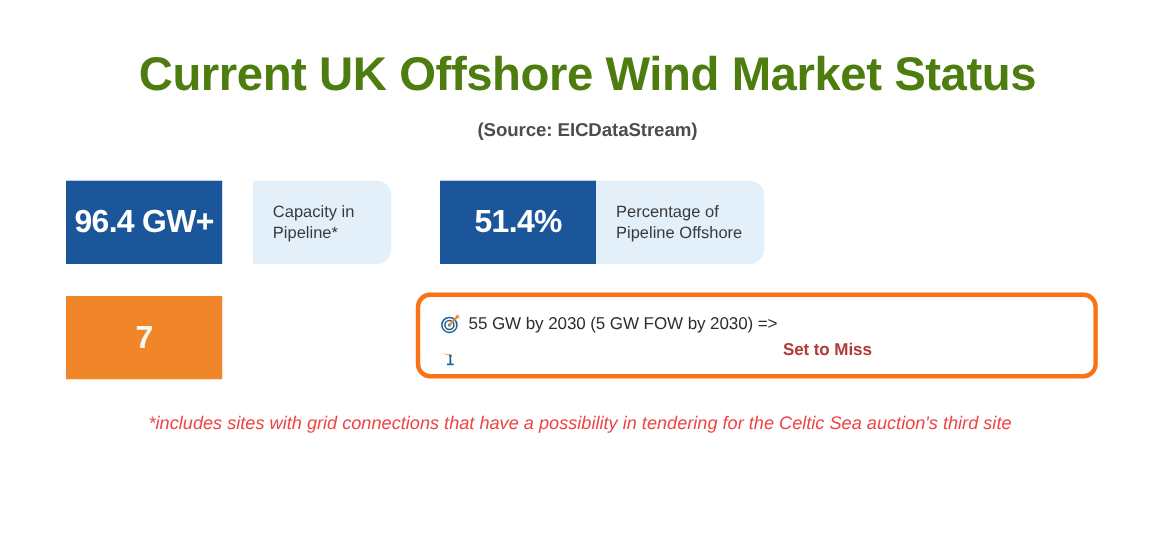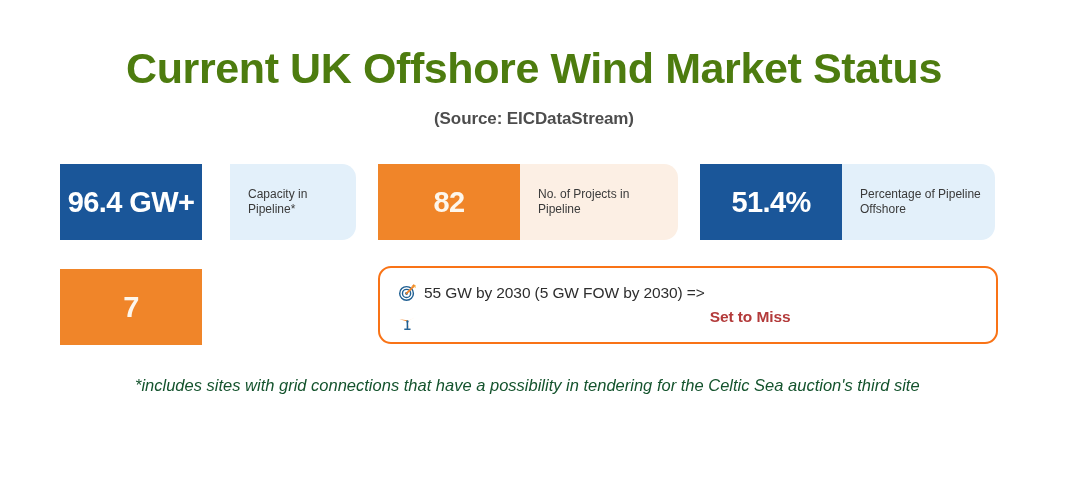--- a/index.html
+++ b/index.html
@@ -71,21 +71,21 @@
     letter-spacing: -0.6px;
   }
   .stat-value-block.blue   { background: #1a5699; }
   .stat-value-block.orange { background: #f08529; color: #fdf6ec; }
 
   .stat-label-panel {
     flex: 1 1 auto;
     display: flex;
     align-items: center;
     padding: 0 14px 0 18px;
-    font-size: 12px;
+    font-size: 15px;
     line-height: 1.28;
     color: #3a3a3a;
   }
   .stat-label-panel.blue-bg   { background: #e3f0fa; }
   .stat-label-panel.cream-bg  { background: #fcefe4; }
 
   
   .card-capacity  { width: 296px; gap: 28px; }
   .card-projects  { width: 300px; }
   .card-floating  { width: 295px; }
@@ -93,21 +93,21 @@
 
   
   .note-box {
     position: absolute;
     left: 378px;
     top: 266px;
     width: 620px;
     height: 78px;
     box-sizing: border-box;
     background: #ffffff;
-    border: 2px solid #f97316;
+    border: 4px solid #f97316;
     border-radius: 13px;
     padding: 10px 18px 0 18px;
   }
   .note-line {
     display: flex;
     align-items: center;
     font-size: 15.5px;
     color: #2e2e2e;
     height: 29px;
     letter-spacing: -0.1px;
@@ -128,44 +128,40 @@
 
   
   .footnote {
     position: absolute;
     left: 135px;
     top: 374px;
     width: 860px;
     font-size: 16.5px;
     font-style: italic;
     line-height: 1.45;
-    color: #14532d;
+    color: #ef4444;
   }
 </style>
 </head>
 <body>
 
 <div class="header">
   <h1 class="page-title">Current UK Offshore Wind Market Status</h1>
   <p class="page-subtitle">(Source: EICDataStream)</p>
 </div>
 
 <div class="row row-one">
 
   <div class="stat-card card-capacity">
     <div class="stat-value-block blue">96.4 GW+</div>
     <div class="stat-label-panel blue-bg">Capacity in Pipeline*</div>
   </div>
 
   <div class="card-gap"></div>
 
-  <div class="stat-card card-projects">
-    <div class="stat-value-block orange">82</div>
-    <div class="stat-label-panel cream-bg">No. of Projects in Pipeline</div>
-  </div>
 
   <div class="card-gap"></div>
 
   <div class="stat-card card-floating">
     <div class="stat-value-block blue">51.4%</div>
     <div class="stat-label-panel blue-bg">Percentage of Pipeline Offshore</div>
   </div>
 
 </div>
 

